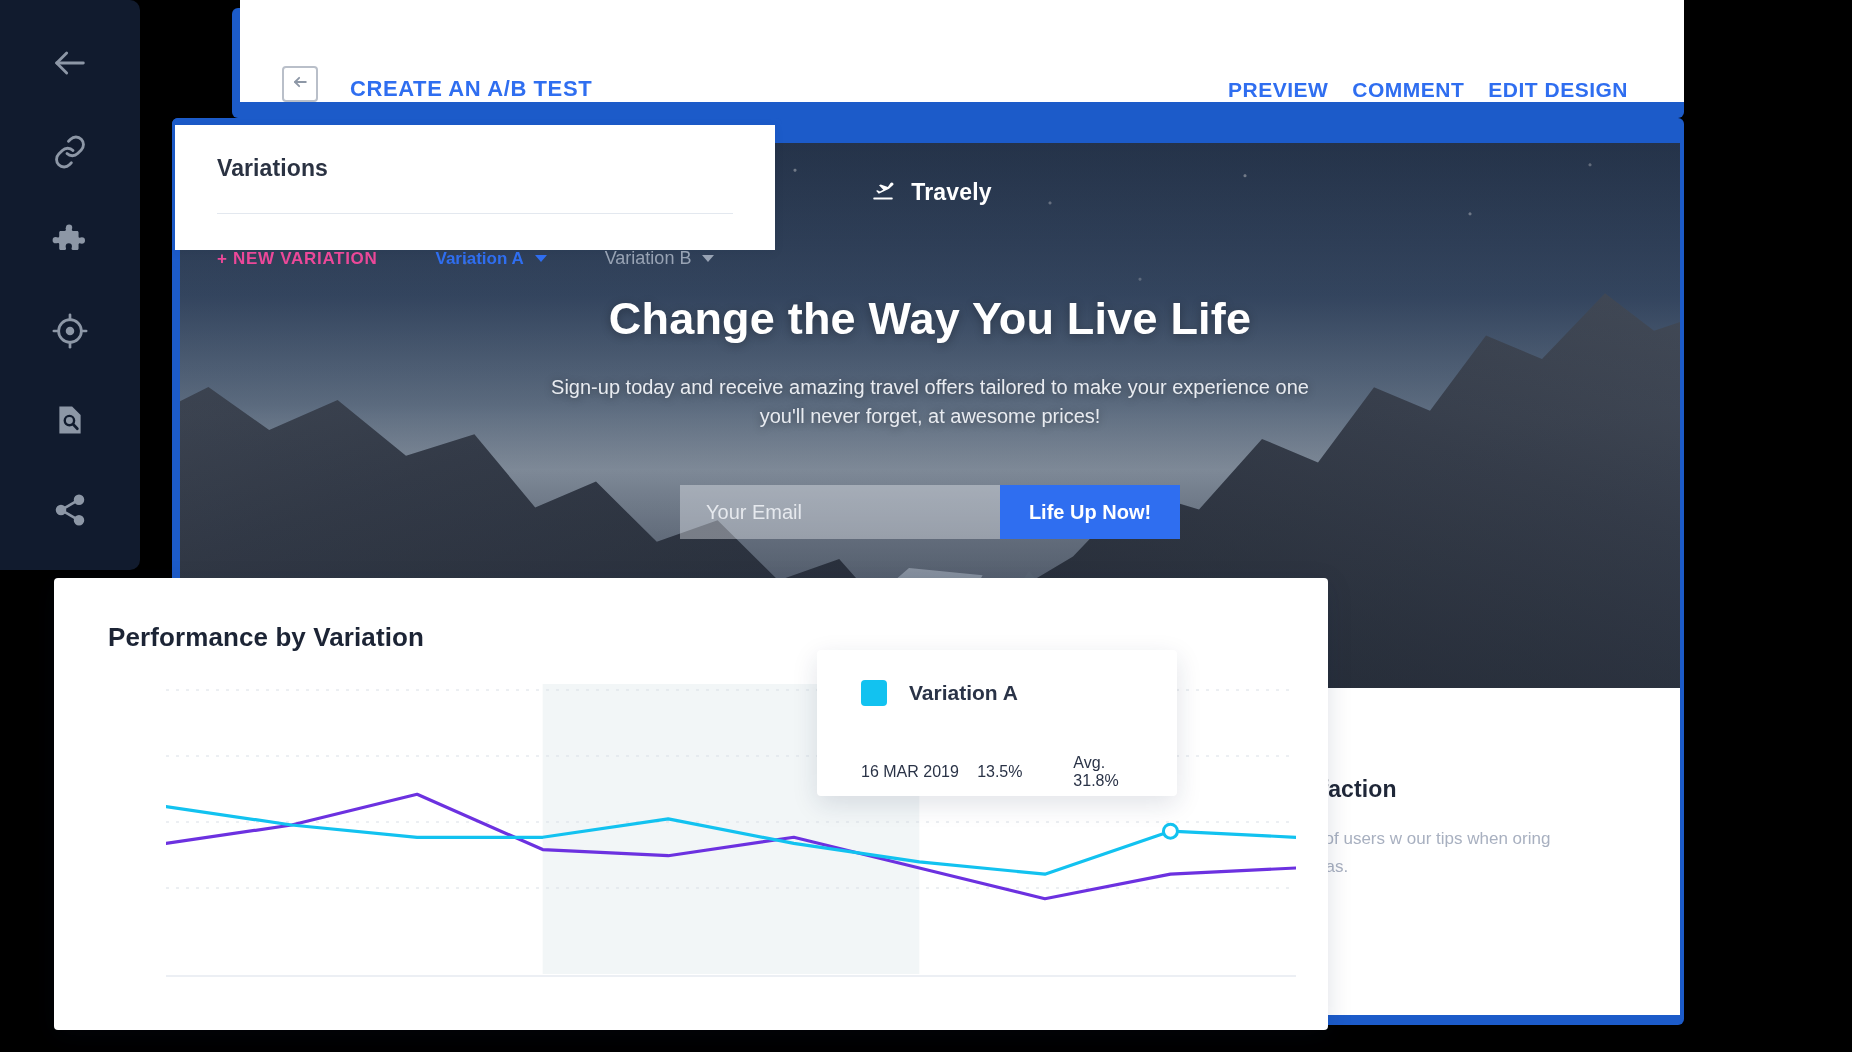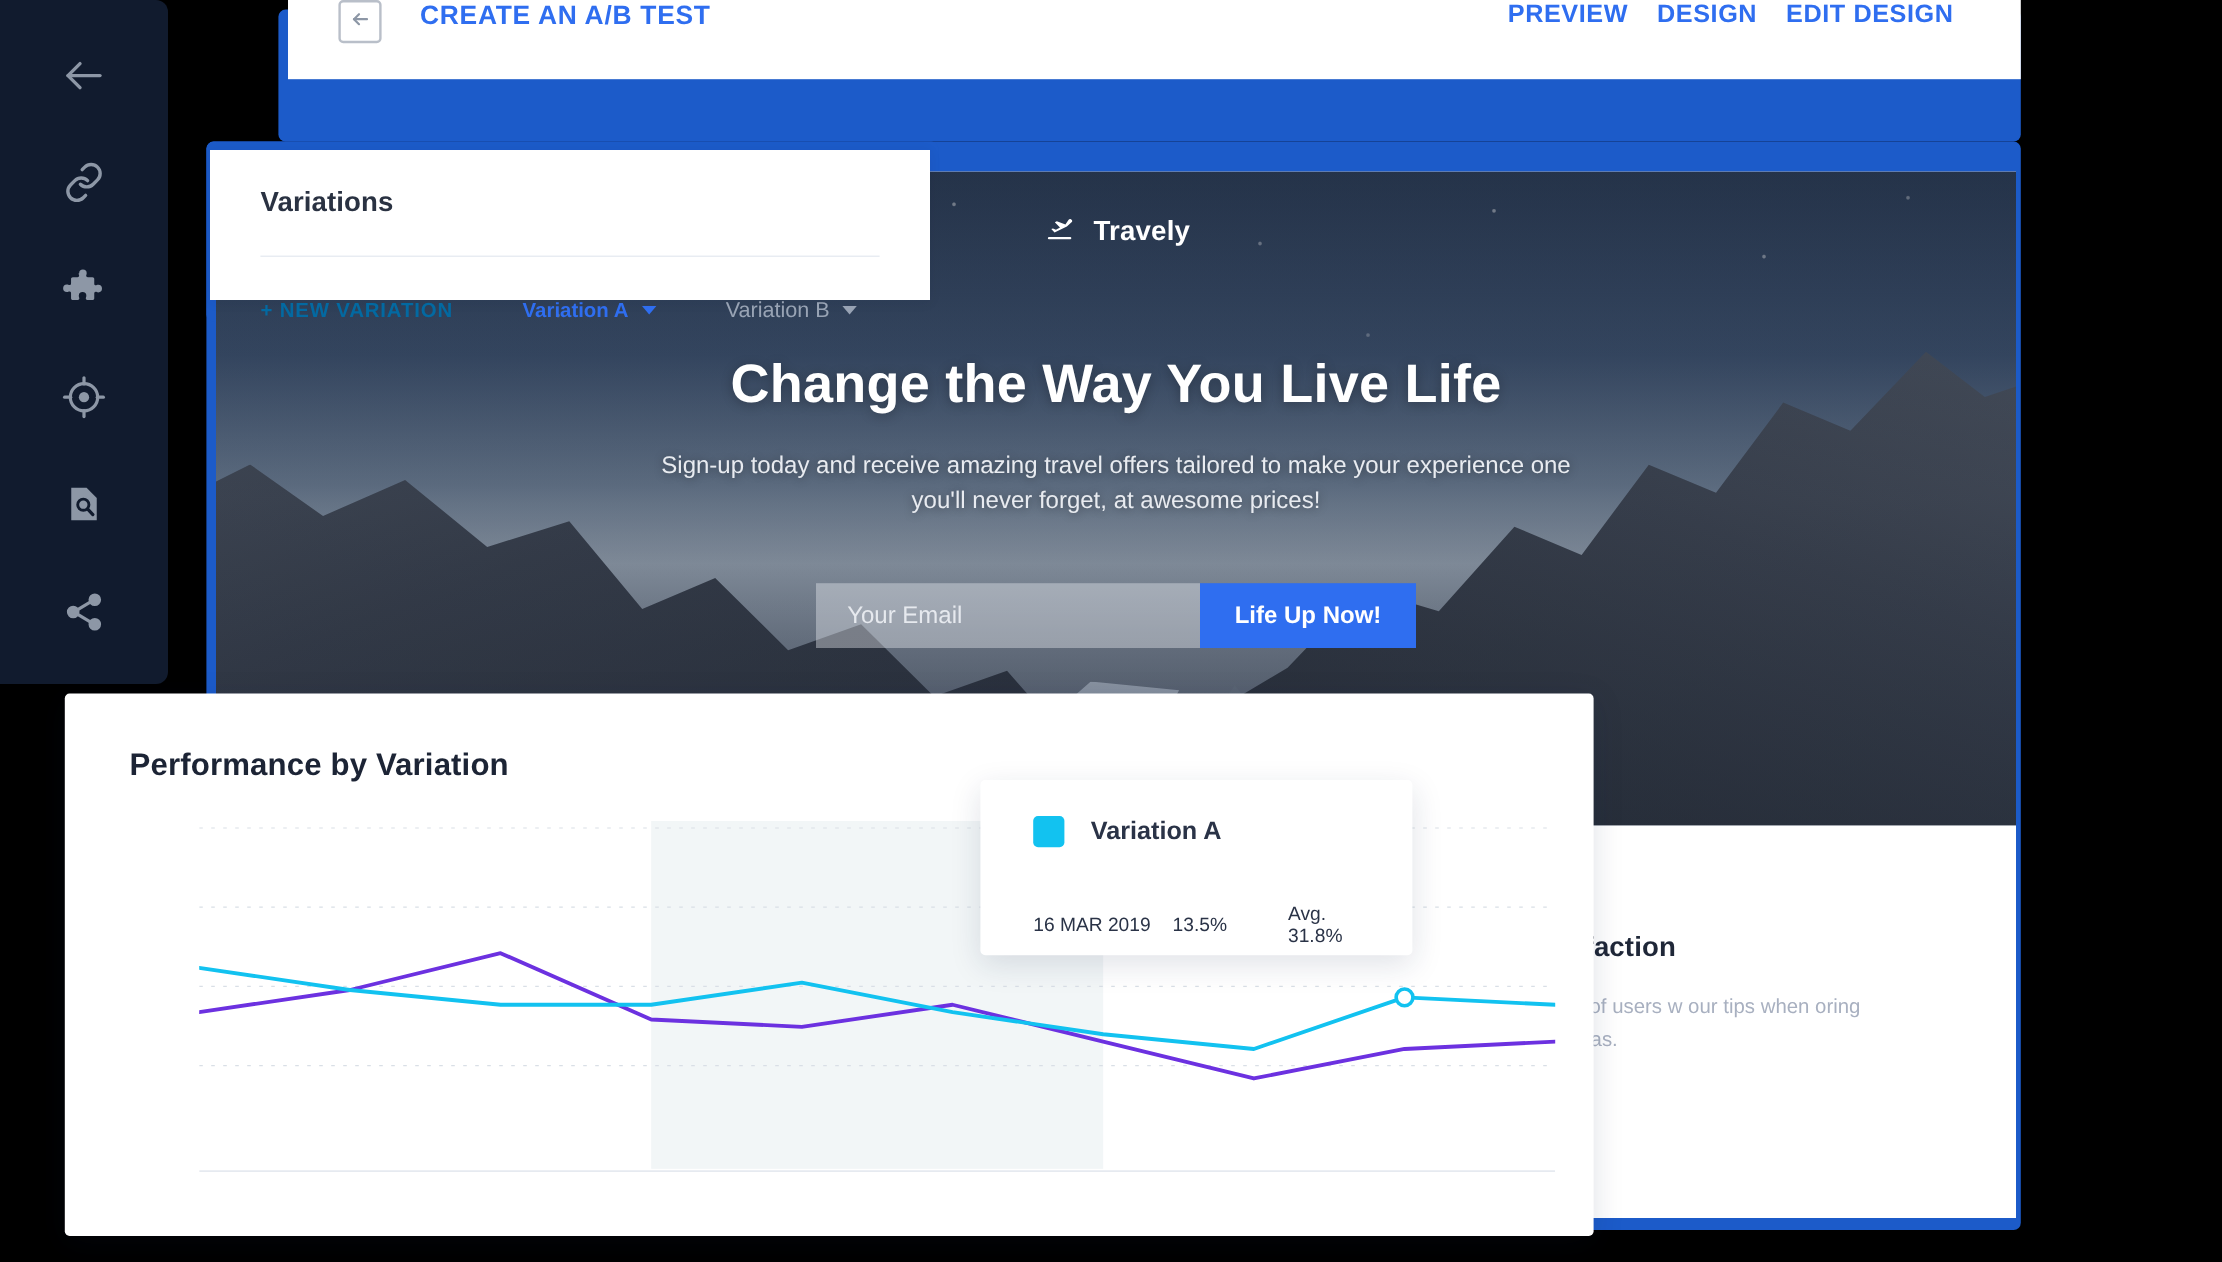--- a/index.html
+++ b/index.html
@@ -53,26 +53,26 @@
     z-index: 5;
   }
   #blue-top  { left: 232px; top: 8px;   width: 1452px; height: 110px; }
   #blue-main { left: 172px; top: 118px; width: 1512px; height: 907px; }
   #blue-variations { left: 172px; top: 118px; width: 610px; height: 150px; }
 
   
   #header {
     position: absolute;
     left: 240px; top: 0px;
-    width: 1444px; height: 66px;
+    width: 1444px; height: 102px;
     background: #ffffff;
     z-index: 12;
     display: flex;
-    align-items: flex-start;
-    padding: 0 56px 0 42px;
+    align-items: flex-end;
+    padding: 16px 56px 0 42px;
   }
   #back-box {
     width: 36px; height: 36px;
     border: 2px solid #b9bfc9;
     border-radius: 4px;
     display: flex; align-items: center; justify-content: center;
     margin-right: 32px;
     cursor: pointer;
     flex: 0 0 auto;
   }
@@ -122,21 +122,21 @@
   #variations-row {
     display: flex;
     align-items: center;
     margin-top: 34px;
     gap: 58px;
   }
   .var-new {
     font-size: 17px;
     font-weight: bold;
     letter-spacing: 0.7px;
-    color: #0369a1;
+    color: #ec4899;
     white-space: nowrap;
     cursor: pointer;
   }
   .var-tab {
     font-size: 17px;
     font-weight: bold;
     display: flex;
     align-items: center;
     gap: 11px;
     white-space: nowrap;
@@ -438,21 +438,21 @@
       <span>
         <svg width="20" height="20" viewBox="0 0 24 24" fill="none" stroke="#8d97a6" stroke-width="2.2" stroke-linecap="round" stroke-linejoin="round">
           <line x1="19" y1="12" x2="6" y2="12"></line>
             <polyline points="11,7 6,12 11,17"></polyline>
         </svg>
       </span>
     </div>
     <div id="header-title">CREATE AN A/B TEST</div>
     <div id="header-actions">
       <div class="header-action">PREVIEW</div>
-      <div class="header-action">DESIGN</div>
+      <div class="header-action">COMMENT</div>
       <div class="header-action">EDIT DESIGN</div>
     </div>
   </header>
 
   <section id="landing">
     <div id="hero">
       <div id="hero-sky"></div>
       <div id="hero-rocks">
         <div id="hero-water" class="rock"></div>
         <div id="rock-mid" class="rock"></div>

